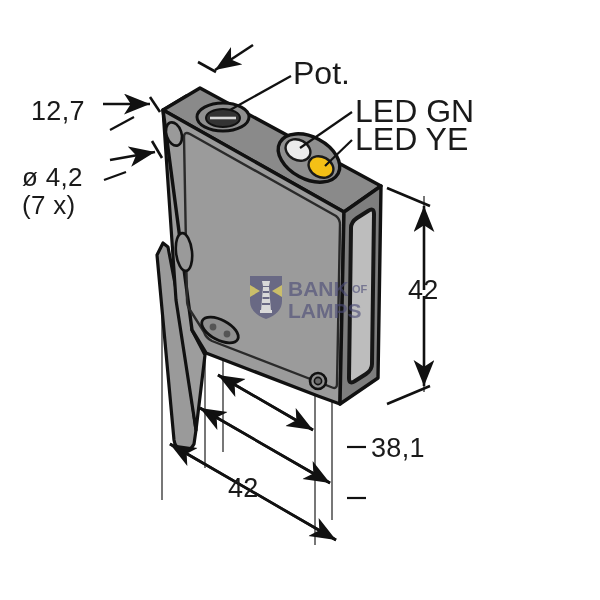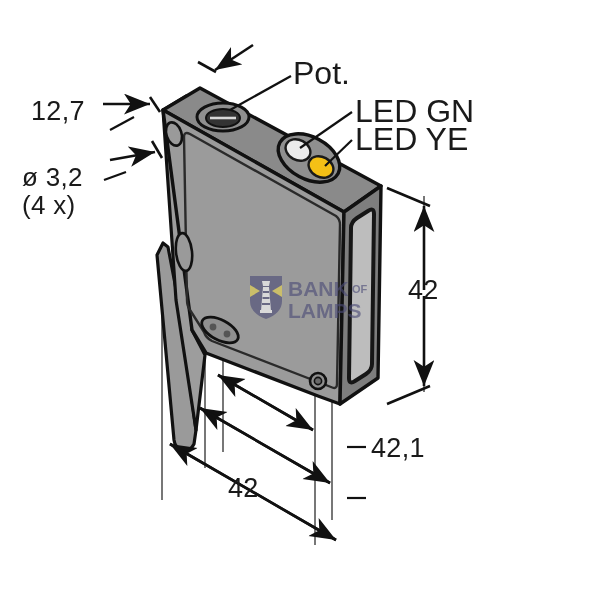--- a/index.html
+++ b/index.html
@@ -190,30 +190,30 @@
       <rect x="16.5" y="26" width="7" height="2" fill="#4b4b77"></rect>
       <rect x="16" y="32" width="8" height="2" fill="#4b4b77"></rect>
     </g>
     <text x="42" y="25" font-family="Liberation Sans, sans-serif" font-size="21" font-weight="bold" fill="#4b4b77">BANK</text>
     <text x="106" y="22" font-family="Liberation Sans, sans-serif" font-size="11" font-weight="bold" fill="#4b4b77">OF</text>
     <text x="42" y="47" font-family="Liberation Sans, sans-serif" font-size="21" font-weight="bold" fill="#4b4b77">LAMPS</text>
   </svg>
 
   <div class="dim-label" id="lbl-12-7">12,7</div>
 
-  <div class="dim-label label-small" id="lbl-dia">ø 3,2</div>
-
-  <div class="dim-label label-small" id="lbl-4x">(4 x)</div>
+  <div class="dim-label label-small" id="lbl-dia">ø 4,2</div>
+
+  <div class="dim-label label-small" id="lbl-4x">(7 x)</div>
 
   <div class="callout-label" id="lbl-pot">Pot.</div>
 
   <div class="callout-label" id="lbl-ledgn">LED GN</div>
 
   <div class="callout-label" id="lbl-ledye">LED YE</div>
 
   <div class="dim-label" id="lbl-42r">42</div>
 
-  <div class="dim-label" id="lbl-239">42,1</div>
+  <div class="dim-label" id="lbl-239">38,1</div>
 
 
   <div class="dim-label" id="lbl-42b">42</div>
 
 </div>
 
 </body></html>

